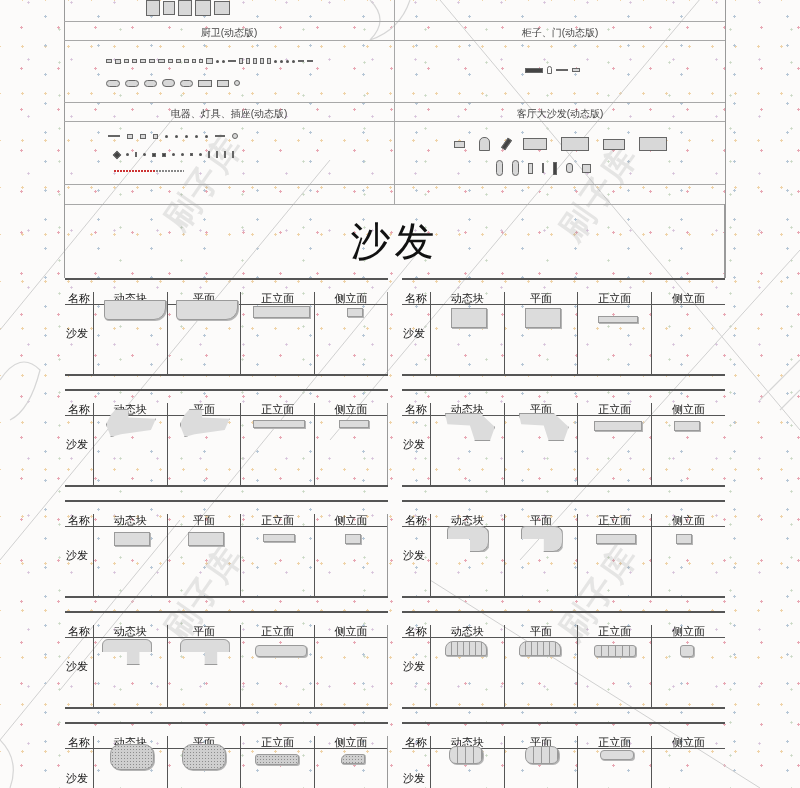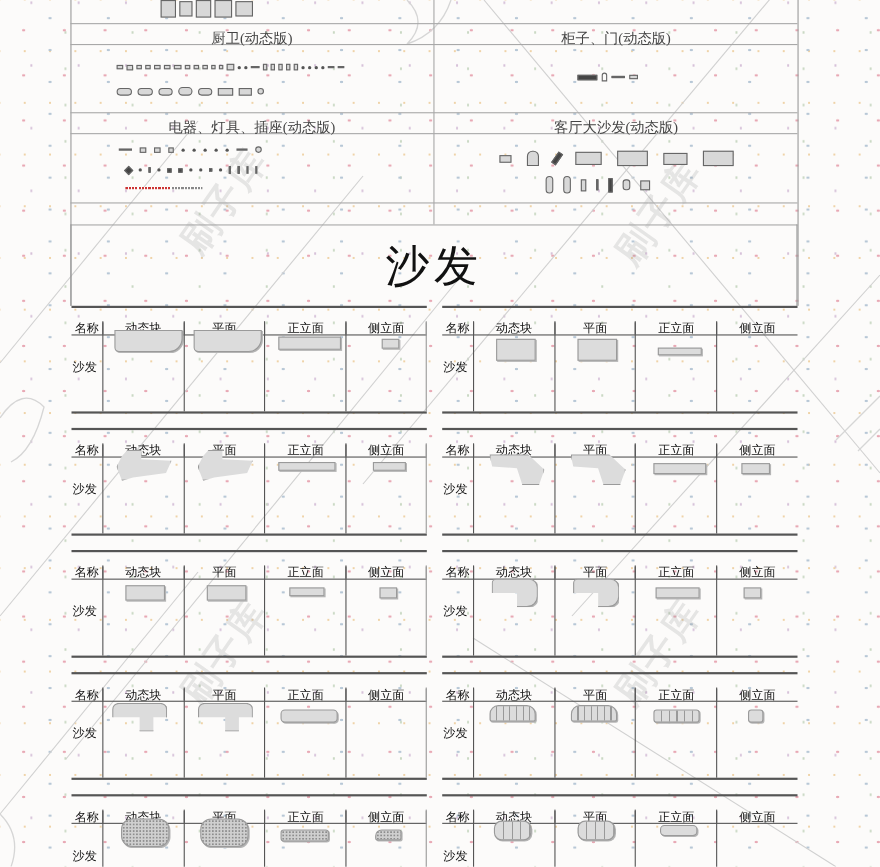--- a/index.html
+++ b/index.html
@@ -31,22 +31,22 @@
 
   
   .frame {
     position: absolute; left: 64px; top: 0; width: 660px; height: 278px;
     border-left: 1px solid #9a9a9a; border-right: 1px solid #9a9a9a;
   }
   .cat-grid { position: absolute; left: 64px; top: 0; width: 661px; }
   .cat-row { position: absolute; left: 0; width: 661px; border-top: 1px solid #a8a8a8; }
   .cat-vline { position: absolute; left: 330px; width: 1px; background: #a8a8a8; }
   .cat-label {
-    position: absolute; font-size: 13px; color: #444; text-align: center;
-    font-family: Liberation Serif, serif;
+    position: absolute; font-size: 10px; color: #444; text-align: center;
+    font-family: Liberation Sans, sans-serif;
   }
   .icons-strip { position: absolute; display: flex; gap: 3px; align-items: center; }
   .ico { background: #d8d8d8; border: 1px solid #666; box-sizing: border-box; }
   .ico.dark { background: #444; }
   .ico.round { border-radius: 5px; }
   .ico.dot { width: 3px; height: 3px; background: #555; border: none; border-radius: 50%; }
 
   .big-title {
     position: absolute; left: 64px; top: 205px; width: 661px; height: 72px;
     display: flex; align-items: center; justify-content: center;

